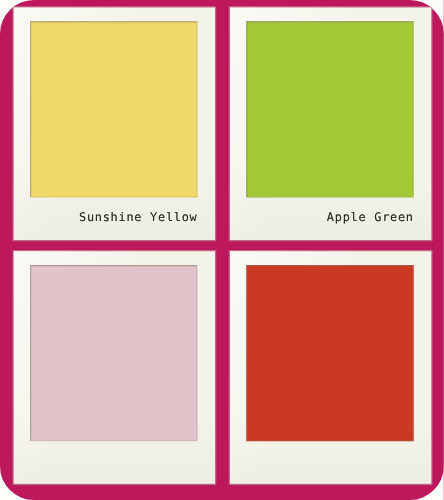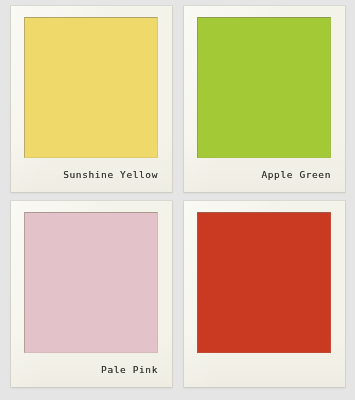--- a/index.html
+++ b/index.html
@@ -80,21 +80,21 @@
     inset: 0;
     pointer-events: none;
     background:
       linear-gradient(115deg, rgba(255,255,255,0.55) 0%, rgba(255,255,255,0) 45%),
       linear-gradient(0deg, rgba(214,211,196,0.18) 0%, rgba(255,255,255,0) 28%);
   }
 </style>
 </head>
 <body>
 
-<div id="board" style="background: #e5e5e5;">
+<div id="board" style="background: #be185d; border-radius: 27px;">
 
   <div class="polaroid col-left row-top" style="background-color: rgb(244, 243, 234);">
     <div class="grain"></div>
     <div class="swatch-wrap">
       <div class="swatch" style="background-color: rgb(239, 217, 106);"></div>
     </div>
     <div class="caption">Sunshine Yellow</div>
   </div>
 
   <div class="polaroid col-right row-top" style="background-color: rgb(244, 243, 234);">
@@ -103,21 +103,20 @@
       <div class="swatch" style="background-color: rgb(163, 201, 54);"></div>
     </div>
     <div class="caption">Apple Green</div>
   </div>
 
   <div class="polaroid col-left row-bottom" style="background-color: rgb(244, 243, 234);">
     <div class="grain"></div>
     <div class="swatch-wrap">
       <div class="swatch" style="background-color: rgb(227, 195, 201);"></div>
     </div>
-    <div class="caption">Pale Pink</div>
   </div>
 
   <div class="polaroid col-right row-bottom" style="background-color: rgb(244, 243, 234);">
     <div class="grain"></div>
     <div class="swatch-wrap">
       <div class="swatch" style="background-color: rgb(202, 58, 35);"></div>
     </div>
   </div>
 
 </div>

